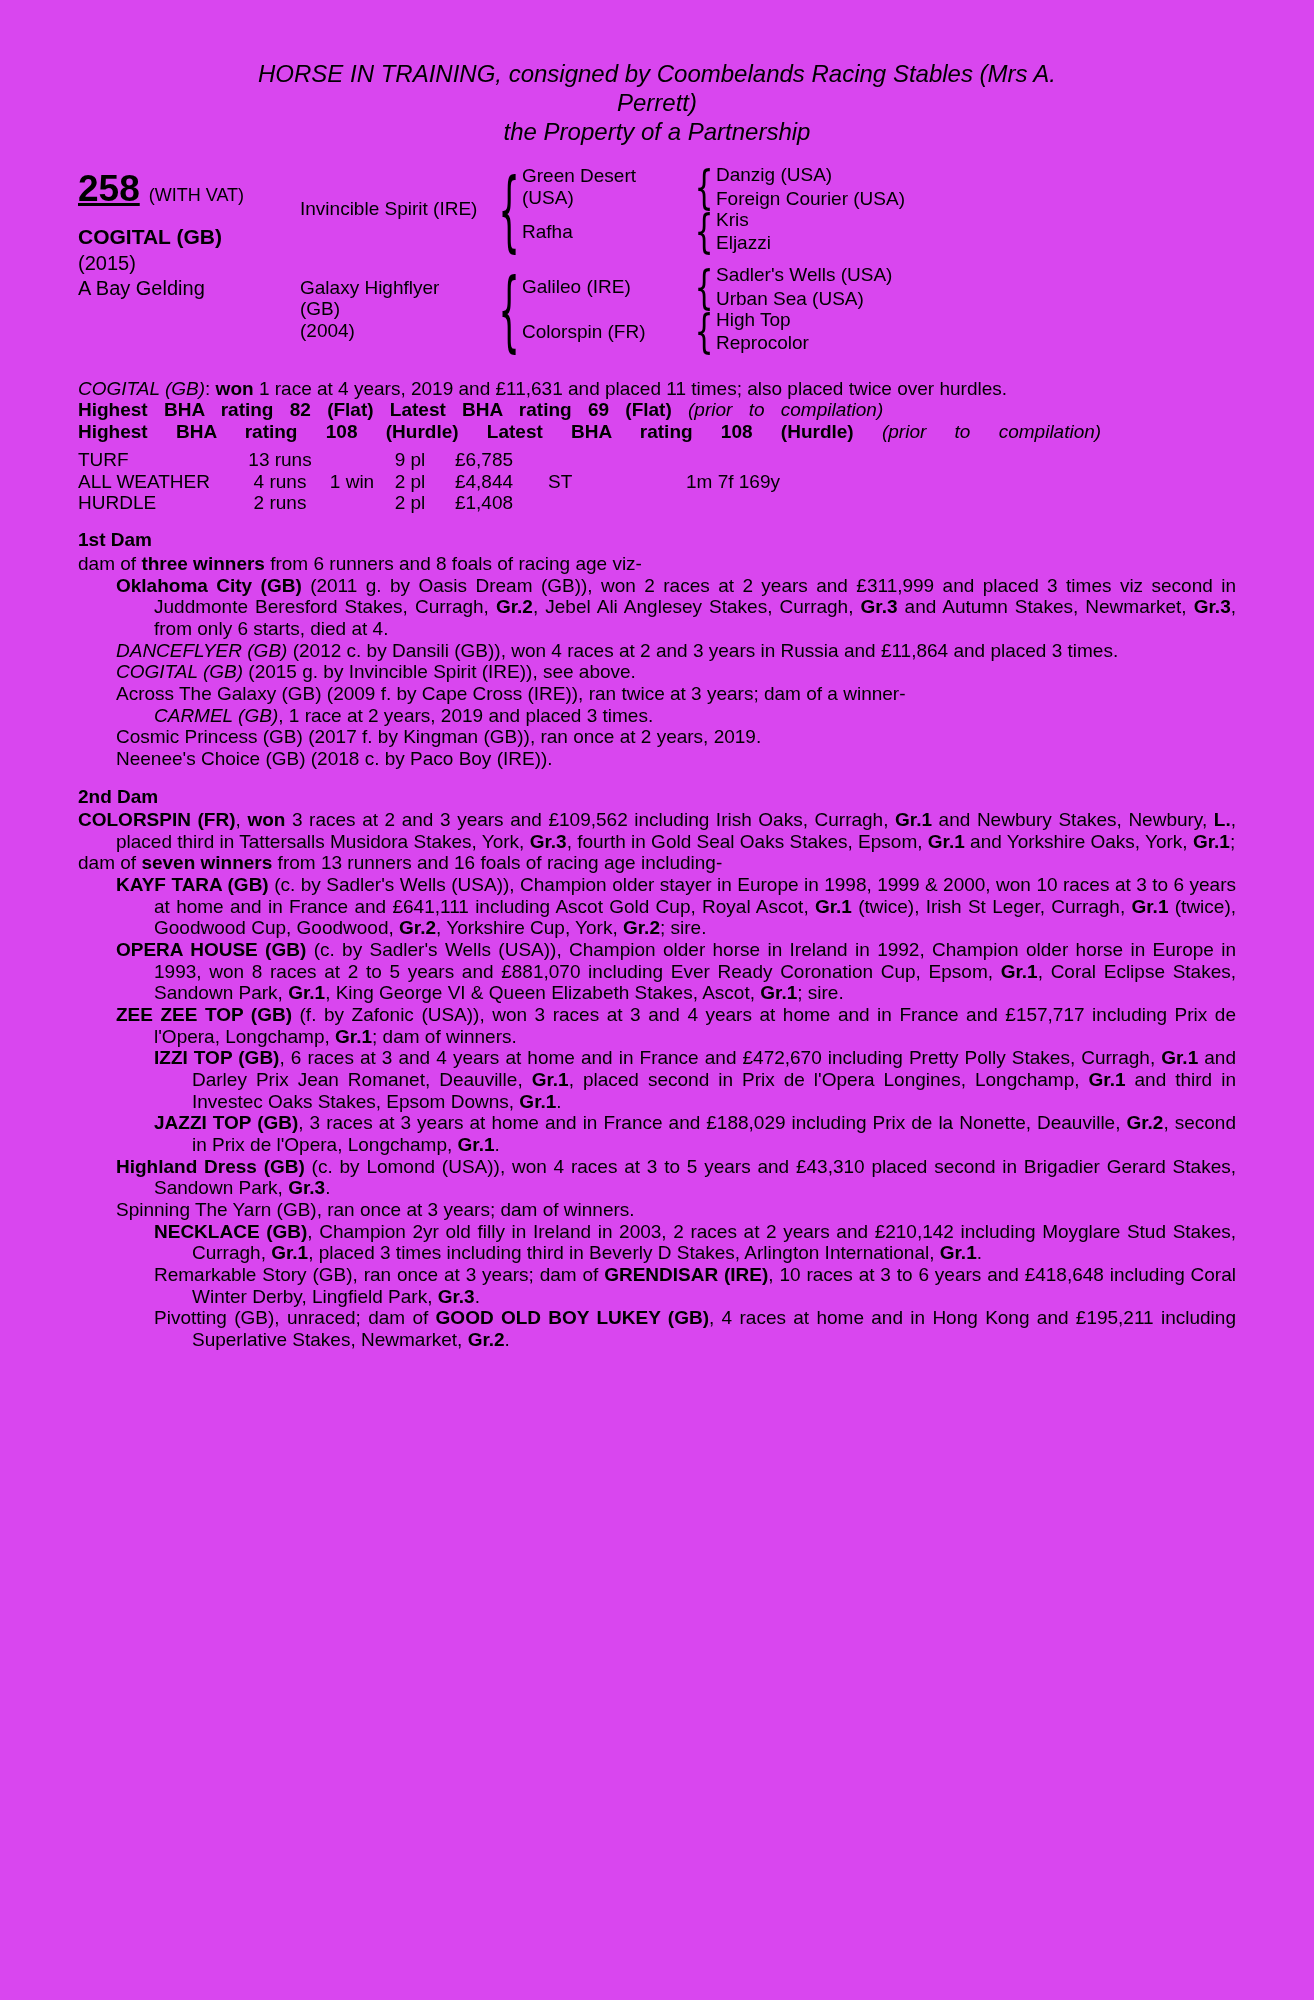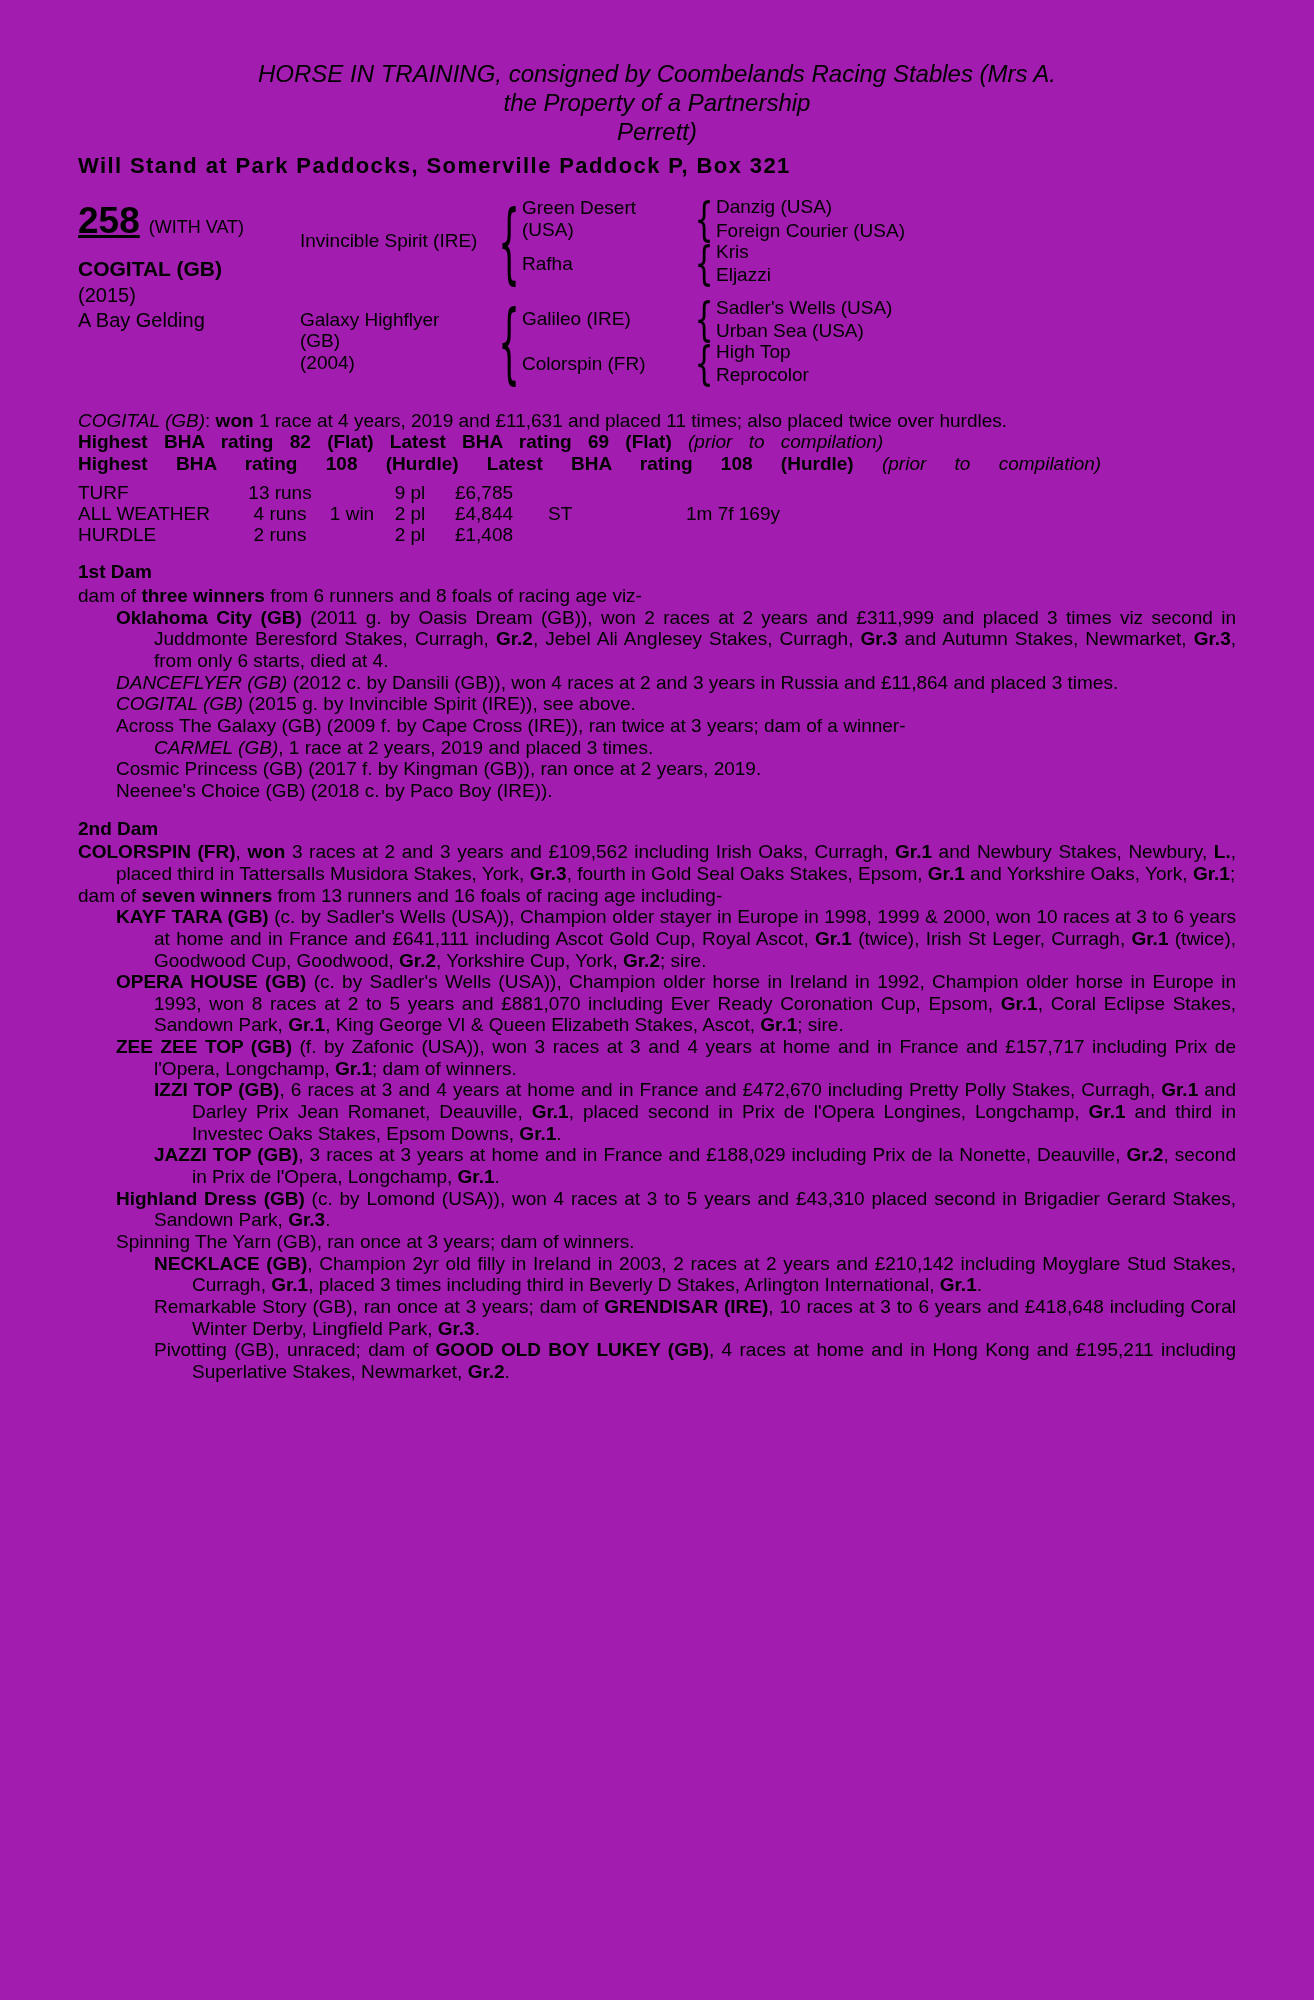--- a/index.html
+++ b/index.html
@@ -1,18 +1,18 @@
 <!DOCTYPE html>
 <html><head>
 <meta charset="utf-8">
 <style>
   * { margin:0; padding:0; box-sizing:border-box; }
   html,body { background:#ffffff; }
   .page {
-    width:1314px; height:2000px; background:#a21caf; color:#000;
+    width:1314px; height:2000px; background:#d946ef; color:#000;
     font-family:"Liberation Sans","DejaVu Sans",sans-serif;
     font-size:19px; line-height:1.14;
     padding:60px 78px 0 78px; overflow:hidden;
   }
   .b { font-weight:700; }
   .i { font-style:italic; }
 
   
   .hdr-line { text-align:center; font-style:italic; font-size:24px; line-height:1.2; }
   .stand-line { font-weight:700; font-size:22px; letter-spacing:1.4px; margin-top:7px; }
@@ -58,23 +58,22 @@
 
   .dam-heading { font-weight:700; margin-top:16px; margin-bottom:2px; font-size:19px; }
 </style>
 </head>
 <body>
 
 <div class="page">
 
   <div>
     <div class="hdr-line">HORSE IN TRAINING, consigned by Coombelands Racing Stables (Mrs A.</div>
+    <div class="hdr-line">Perrett)</div>
     <div class="hdr-line">the Property of a Partnership</div>
-    <div class="hdr-line">Perrett)</div>
-    <div class="stand-line">Will Stand at Park Paddocks, Somerville Paddock P, Box 321</div>
   </div>
 
   <div class="lot-row">
     <div class="lot-block">
       <div class="lot-num-row">
         <span class="lot-num">258</span>
         <span class="vat-note">(WITH VAT)</span>
       </div>
       <div class="horse-name">COGITAL (GB)</div>
       <div class="lot-line">(2015)</div>

